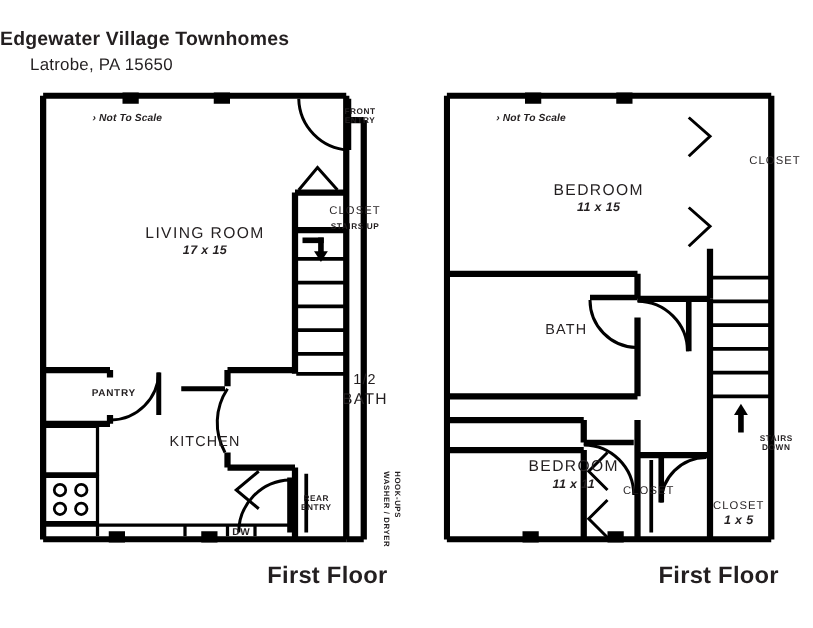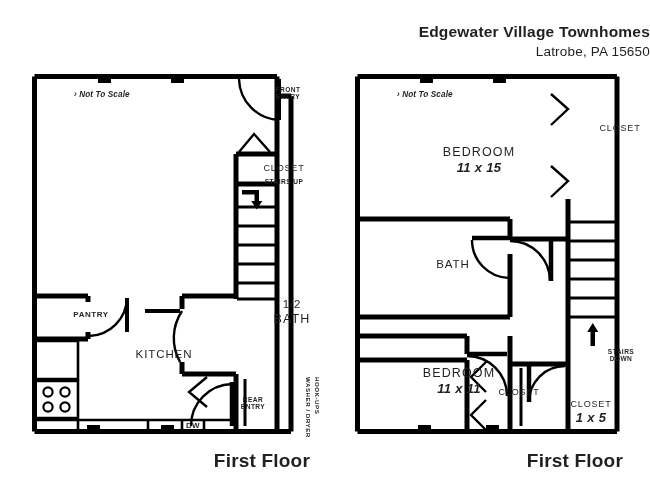--- a/index.html
+++ b/index.html
@@ -19,21 +19,21 @@
     position: relative;
     width: 650px;
     height: 502px;
   }
   
   .title-block {
     position: absolute;
     top: 22px;
     left: 0;
     width: 650px;
-    text-align: right;
+    text-align: left;
   }
   .title-main {
     font-size: 15.5px;
     font-weight: 600;
     letter-spacing: 0.2px;
     color: #231f20;
     line-height: 1.25;
   }
   .title-sub {
     font-size: 13.5px;
@@ -78,21 +78,21 @@
     font-size: 11.5px;
     font-weight: 500;
     letter-spacing: 0.9px;
   }
   .lbl-room-big {
     font-size: 12.5px;
     font-weight: 500;
     letter-spacing: 1.1px;
   }
   .lbl-dim {
-    font-size: 13px;
+    font-size: 10px;
     font-weight: 700;
     font-style: italic;
     letter-spacing: 0.3px;
     margin-top: 2px;
   }
   .lbl-small {
     font-size: 8px;
     font-weight: 600;
     letter-spacing: 0.55px;
   }
@@ -252,20 +252,24 @@
       <g fill="none" stroke="#000000" stroke-width="2.4">
         <path d="M200,310 A42,42 0 0 0 159,352"></path>
       </g>
       <g fill="none" stroke="#000000" stroke-width="4.5">
         <path d="M200,308 L200,352"></path>
       </g>
     </svg>
 
     <div class="lbl lbl-nts" style="left:14px; top:16px;">› Not To Scale</div>
 
+    <div class="lbl centerer" style="left:104px; top:105px;">
+      <div class="lbl-room-big">LIVING ROOM</div>
+      <div class="lbl-dim">17 x 15</div>
+    </div>
 
     <div class="lbl lbl-room centerer" style="left:104px; top:274px;">KITCHEN</div>
 
     <div class="lbl lbl-small centerer" style="left:31px; top:237px;">PANTRY</div>
 
     <div class="lbl lbl-closet centerer" style="left:224px; top:89px;">CLOSET</div>
 
     <div class="lbl centerer" style="left:232px; top:224px;">
       <div class="lbl-room">1/2</div>
       <div class="lbl-room-big" style="margin-top:1px;">BATH</div>

